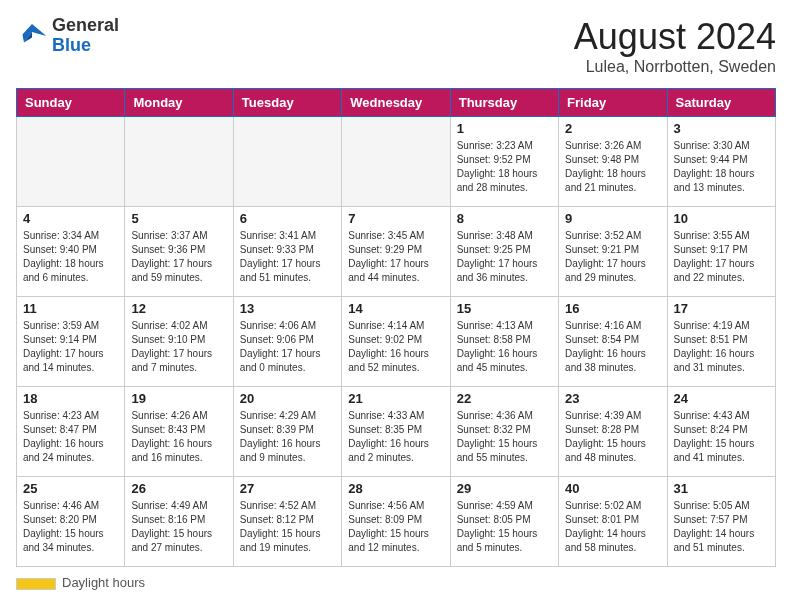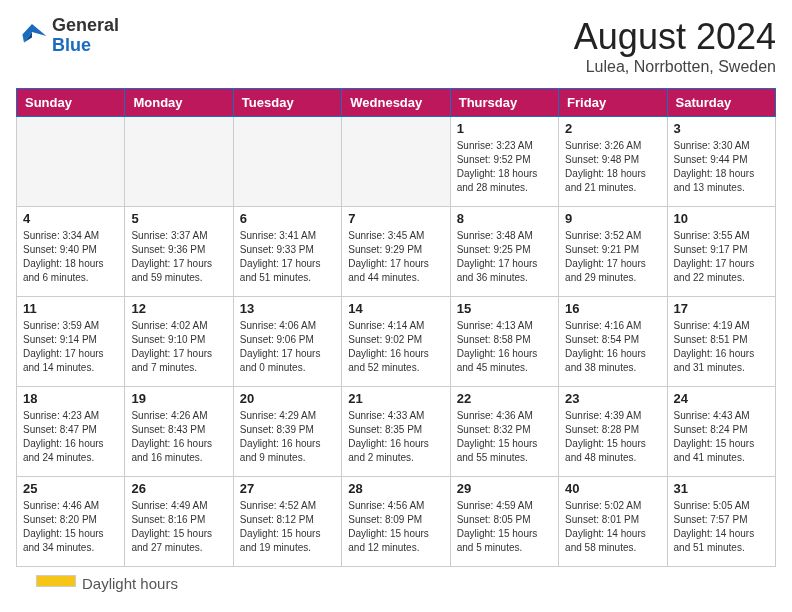--- a/index.html
+++ b/index.html
@@ -77,26 +77,25 @@
       margin-bottom: 3px;
       color: #222;
     }
     .day-info {
       font-size: 10px;
       color: #333;
       line-height: 1.4;
     }
     .footer {
       margin-top: 8px;
-      font-size: 15px;
+      font-size: 13px;
       color: #555;
       display: flex;
-      align-items: flex-start;
+      align-items: flex-end;
       gap: 6px;
-      margin-left: 20px;
     }
     .daylight-bar {
       display: inline-block;
       width: 40px;
       height: 12px;
       background: #f5c518;
       border: 1px solid #ccc;
       vertical-align: middle;
     }
   </style>

